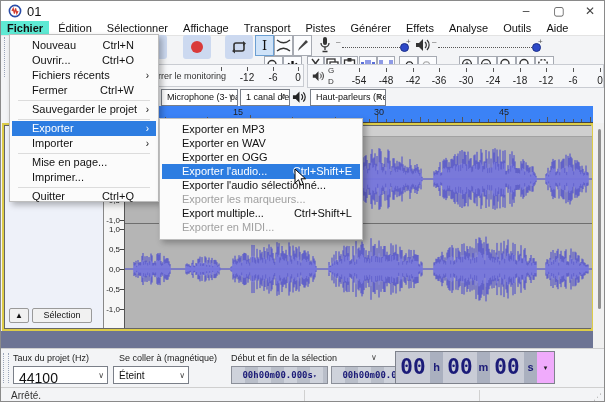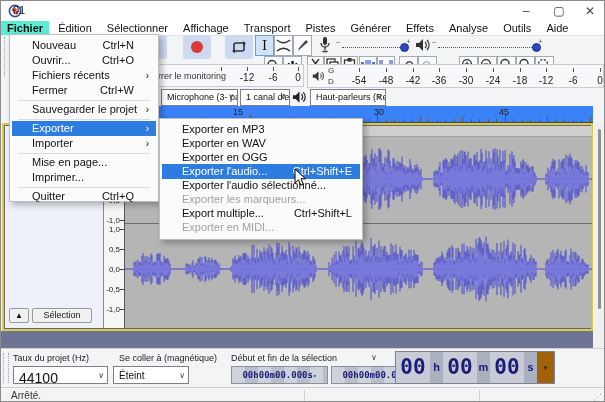--- a/index.html
+++ b/index.html
@@ -51,21 +51,21 @@
   .mi-hl{background:#2d7de1;color:#fff;}
   .mi-dis{color:#a0a0a0;}
   .msep{position:absolute;left:8px;right:8px;height:1px;background:#dcdcdc;}
   
   #seltb{left:0;top:347px;width:100%;height:39px;background:#f3f4f6;border-top:1px solid #cfcfcf;box-sizing:border-box;}
   .lab9{font-size:9px;color:#222;}
   .timefield{background:repeating-linear-gradient(90deg,#ced2db 0 13px,#b9bec9 13px 26px);
      border:1px solid #8b8f99;box-sizing:border-box;color:#1b1b78;
      font-family:"DejaVu Sans Mono",monospace;font-weight:bold;font-size:9px;line-height:16px;text-align:center;}
   
-  #bigtime{left:394px;top:350px;width:160px;height:33px;background:#a16207;border:1px solid #7e828c;box-sizing:border-box;display:flex;align-items:center;}
+  #bigtime{left:394px;top:350px;width:160px;height:33px;background:#f0abfc;border:1px solid #7e828c;box-sizing:border-box;display:flex;align-items:center;}
   .bt-val{flex:0 0 34px;background:#c9ccd6;color:#1b1b78;font-family:"DejaVu Sans Mono",monospace;
      font-weight:bold;font-size:21px;line-height:31px;text-align:center;}
   .bt-unit{flex:0 0 13px;background:#aab0bf;color:#1b1b78;font-weight:bold;font-size:11px;line-height:31px;text-align:center;}
   
   #statusbar{left:0;top:386px;width:100%;height:16px;background:#f3f4f6;border-top:1px solid #cfcfcf;box-sizing:border-box;}
   
   #vscroll{left:592px;top:122px;width:13px;height:208px;background:#f0f0f0;}
   #vthumb{position:absolute;left:5px;top:6px;width:3px;height:180px;background:#8f8f8f;border-radius:2px;}
   #belowtracks{left:0;top:330px;width:592px;height:17px;background:#6d7494;}
   svg{display:block;}
@@ -75,21 +75,21 @@
 
 <div id="win">
 
   <div class="abs" id="titlebar">
     <span class="abs" style="left:7px;top:3px">
       <svg width="14" height="14" viewBox="0 0 14 14">
         <circle cx="7" cy="7" r="5.6" fill="none" stroke="#2b4da8" stroke-width="1.6"></circle>
         <path d="M4 7 L5.2 4.5 L6.4 9.5 L7.6 4.5 L8.8 9.5 L10 7" fill="none" stroke="#d23b2f" stroke-width="1.2"></path>
       </svg>
     </span>
-    <span class="abs" style="left:12px;top:3px;font-size:11px">01</span>
+    <span class="abs" style="left:26px;top:3px;font-size:13px">01</span>
     <span class="abs cap" style="left:510px;top:1px">–</span>
     <span class="abs cap" style="left:543px;top:1px">▢</span>
     <span class="abs cap" style="left:574px;top:1px">✕</span>
   </div>
 
   <div class="abs" id="menubar">
     <span class="mb-item mb-open">Fichier</span>
     <span class="mb-item">Édition</span>
     <span class="mb-item">Sélectionner</span>
     <span class="mb-item">Affichage</span>

